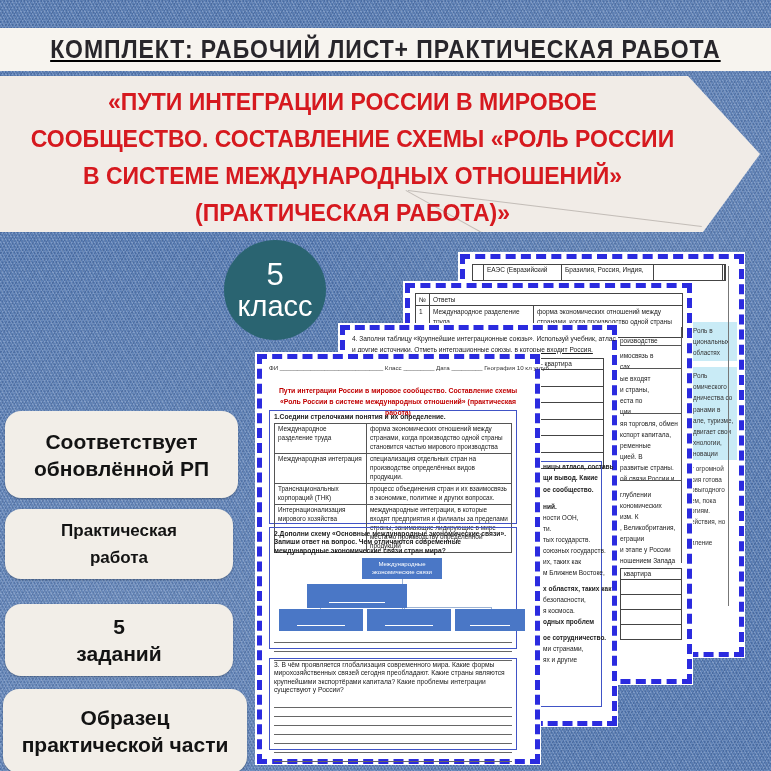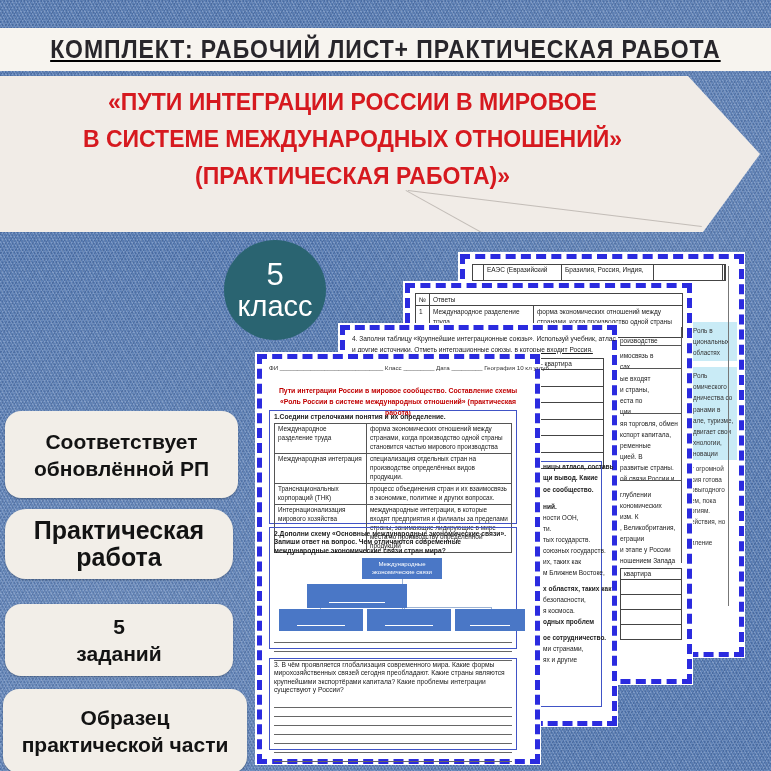--- a/index.html
+++ b/index.html
@@ -28,21 +28,21 @@
   .f1{left:408px;top:114px;width:296px;transform:rotate(7deg);transform-origin:left top;}
   .f2{left:406px;top:114px;width:150px;transform:rotate(29deg);transform-origin:left top;}
   
   .pill{position:absolute;background:#f2eee8;border-radius:16px;z-index:5;
     display:flex;align-items:center;justify-content:center;text-align:center;
     font-weight:700;color:#131313;white-space:pre-line;line-height:27px;
     box-shadow:0 1px 2px rgba(0,0,0,.25);}
   .p1{left:8px;top:239px;width:229px;height:91px;font-size:22px;color:#c9151c;}
   .p2{left:5px;top:333px;width:247px;height:66px;font-size:21px;}
   .p3{left:5px;top:411px;width:233px;height:87px;font-size:21px;}
-  .p4{left:5px;top:509px;width:228px;height:70px;font-size:25px;border-radius:21px;}
+  .p4{left:5px;top:509px;width:228px;height:70px;font-size:17px;}
   .p5{left:5px;top:604px;width:228px;height:72px;font-size:21px;}
   .p6{left:3px;top:689px;width:244px;height:84px;font-size:21px;}
   
   .badge{position:absolute;left:224px;top:240px;width:102px;height:100px;border-radius:50%;
     background:#2a6471;z-index:6;color:#fff;display:flex;flex-direction:column;
     align-items:center;justify-content:center;line-height:1.05;}
   .badge .n{font-size:31px;}
   .badge .k{font-size:29px;}
   
   .sheet{position:absolute;background:#fff;}
@@ -137,20 +137,21 @@
 
   <div class="topbar">
     <span class="t">КОМПЛЕКТ: РАБОЧИЙ ЛИСТ+ ПРАКТИЧЕСКАЯ РАБОТА</span>
   </div>
 
   <div class="banner">
     <div class="fold f1"></div>
     <div class="fold f2"></div>
     <div class="blines">
         <div class="bline">«ПУТИ ИНТЕГРАЦИИ РОССИИ В МИРОВОЕ</div>
+        <div class="bline">СООБЩЕСТВО. СОСТАВЛЕНИЕ СХЕМЫ «РОЛЬ РОССИИ</div>
         <div class="bline">В СИСТЕМЕ МЕЖДУНАРОДНЫХ ОТНОШЕНИЙ»</div>
         <div class="bline">(ПРАКТИЧЕСКАЯ РАБОТА)»</div>
       </div>
   </div>
 
   <div class="pill p3"><span>Соответствует
 обновлённой РП</span></div>
   <div class="pill p4"><span>Практическая
 работа</span></div>
   <div class="pill p5"><span>5

